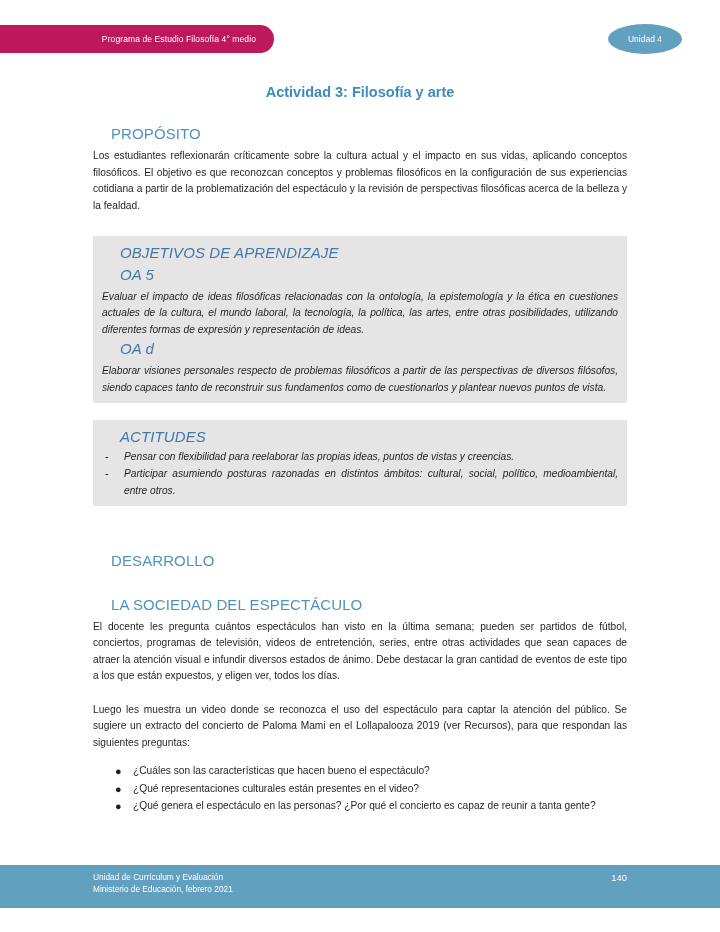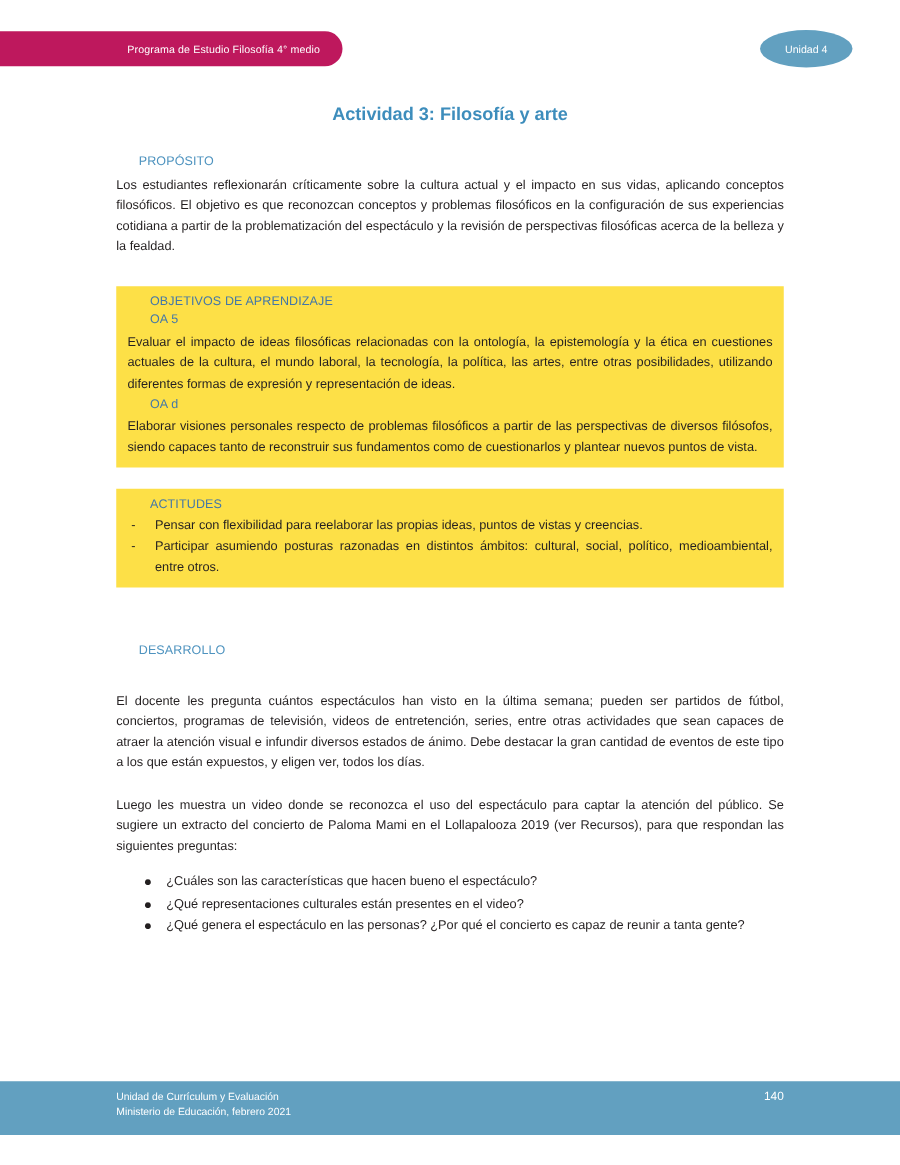--- a/index.html
+++ b/index.html
@@ -70,21 +70,21 @@
     color: #3d8dbc;
     font-size: 14.5px;
     font-weight: bold;
     margin-top: 84px;
     margin-bottom: 0;
     line-height: 1.2;
   }
 
   .section-heading {
     color: #4e93bf;
-    font-size: 10px;
+    font-size: 15px;
     font-weight: normal;
     margin: 0;
     line-height: 1.45;
     letter-spacing: 0.1px;
     padding-left: 18px;
   }
 
   .body-text {
     font-size: 10.2px;
     line-height: 1.62;
@@ -93,23 +93,24 @@
     color: #231f20;
   }
 
   .gap-sm { height: 3px; }
   .gap-md { height: 12px; }
   .gap-lg { height: 17px; }
   .gap-xl { height: 22px; }
 
   
   .blue-block {
-    background: #fde047;
+    background: #e5e5e5;
     padding: 6px 9px 7px 9px;
     box-sizing: border-box;
+    font-style: italic;
   }
   .blue-block .section-heading {
     color: #4377a8;
   }
 
   
   .dash-list {
     margin: 0;
     padding: 0;
     list-style: none;
@@ -241,20 +242,21 @@
   <div class="gap-xl"></div>
 
 
   <div class="gap-xl"></div>
 
   <div>
     <div class="section-heading">DESARROLLO</div>
 
     <div class="gap-xl"></div>
 
+    <div class="section-heading">LA SOCIEDAD DEL ESPECTÁCULO</div>
     <div class="gap-sm"></div>
     <p class="body-text">El docente les pregunta cuántos espectáculos han visto en la última semana; pueden ser partidos de fútbol, conciertos, programas de televisión, videos de entretención, series, entre otras actividades que sean capaces de atraer la atención visual e infundir diversos estados de ánimo. Debe destacar la gran cantidad de eventos de este tipo a los que están expuestos, y eligen ver, todos los días.</p>
 
     <div class="gap-lg"></div>
 
     <p class="body-text">Luego les muestra un video donde se reconozca el uso del espectáculo para captar la atención del público. Se sugiere un extracto del concierto de Paloma Mami en el Lollapalooza 2019 (ver Recursos), para que respondan las siguientes preguntas:</p>
 
     <div class="gap-md"></div>
 
     <ul class="bullet-list">

